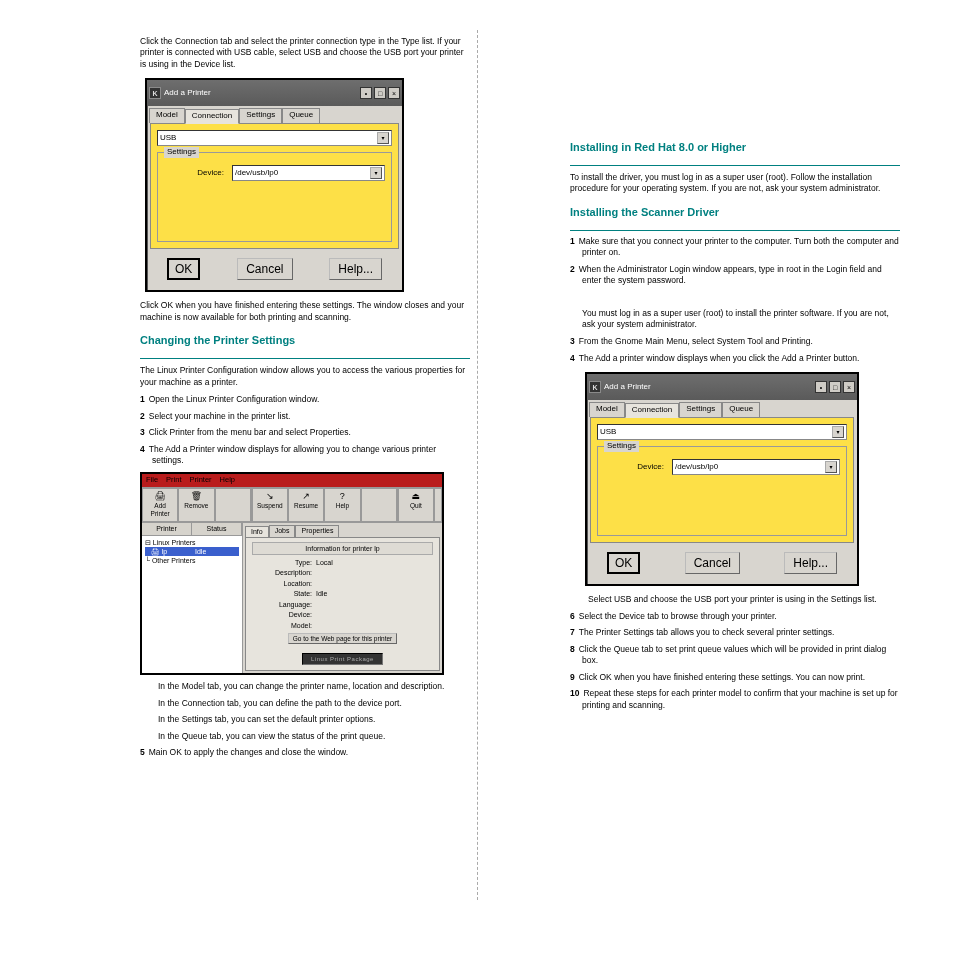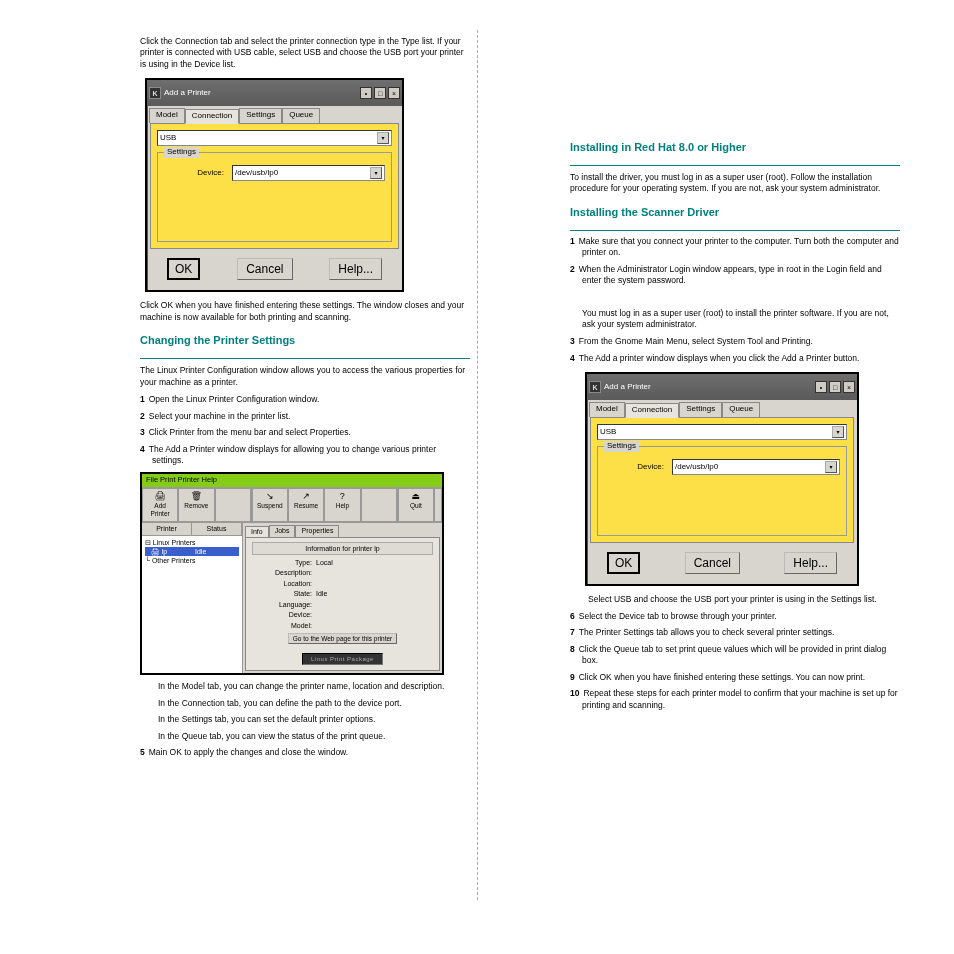--- a/index.html
+++ b/index.html
@@ -29,21 +29,21 @@
   .combo .arrow{width:10px;height:10px;border:1px outset #aaa;background:#d8d5cf;display:flex;align-items:center;justify-content:center;font-size:6px}
   .group{border:1px solid #999;margin-top:6px;padding:8px 6px 30px 6px;position:relative;min-height:50px}
   .group .glabel{position:absolute;top:-6px;left:6px;background:#d8d5cf;padding:0 3px;font-size:8px}
   .row{display:flex;align-items:center;margin-top:4px;font-size:8px}
   .row .lbl{width:60px;text-align:right;margin-right:8px}
   .btnrow{display:flex;justify-content:space-between;align-items:center;padding:6px 20px 10px 20px}
   .btn{background:#d8d5cf;border:1px outset #bbb;padding:2px 8px;font-size:12px}
   .btn.primary{border:2px solid #000;padding:1px 6px}
 
   
-  .menubar{display:flex;gap:2px;font-size:7.5px;padding:1px 4px;border-bottom:1px solid #999;background:#84cc16}
+  .menubar{display:flex;gap:8px;font-size:7.5px;padding:1px 4px;border-bottom:1px solid #999;background:#b91c1c}
   .toolbar{display:flex;border-bottom:1px solid #999}
   .tbtn{border:1px solid #999;padding:2px 3px;width:38px;font-size:6.5px;text-align:center;background:#d8d5cf}
   .tbtn .icn{height:10px;margin-bottom:1px;display:flex;align-items:center;justify-content:center;font-size:9px}
   .split{display:flex;height:150px}
   .treepane{width:100px;border-right:1px solid #999;font-size:7px;background:#e7e4dd;display:flex;flex-direction:column}
   .treehdr{display:flex;border-bottom:1px solid #999}
   .treehdr span{flex:1;padding:1px 2px;border-right:1px solid #999;background:#d6d3cc;text-align:center}
   .tree{padding:2px 3px;flex:1;background:#fff;overflow:hidden}
   .tree div{white-space:nowrap}
   .sel{background:#3a5fcd;color:#fff}

